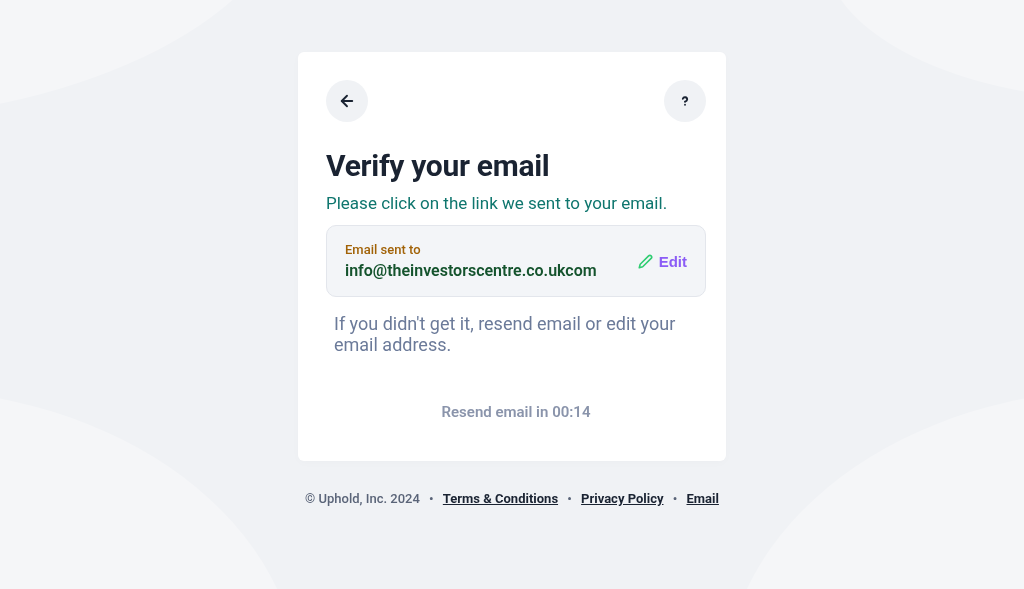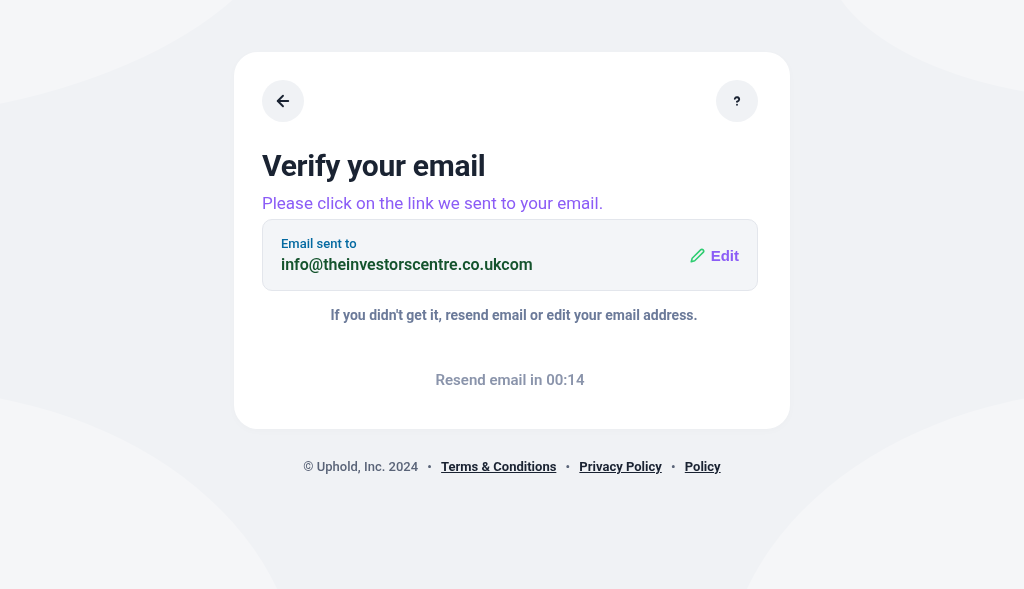--- a/index.html
+++ b/index.html
@@ -52,23 +52,23 @@
     .container {
       position: relative;
       z-index: 1;
       display: flex;
       flex-direction: column;
       align-items: center;
       padding-top: 52px;
     }
     .card {
       background: #ffffff;
-      width: 556px;
-      border-radius: 24px;
-      padding: 28px 32px 40px 28px;
+      width: 428px;
+      border-radius: 6px;
+      padding: 28px 20px 40px 28px;
       box-shadow: 0 2px 8px rgba(0,0,0,0.02);
     }
     .card-header {
       display: flex;
       justify-content: space-between;
       align-items: center;
       margin-bottom: 26px;
     }
     .icon-btn {
       width: 42px;
@@ -87,41 +87,41 @@
     }
     .title {
       font-size: 30px;
       font-weight: 700;
       color: #1a2332;
       margin-bottom: 10px;
       letter-spacing: -0.3px;
     }
     .subtitle {
       font-size: 17px;
-      color: #8b5cf6;
-      margin-bottom: 6px;
+      color: #0f766e;
+      margin-bottom: 12px;
       font-weight: 400;
     }
     .email-box {
       background: #f3f5f8;
       border: 1px solid #e3e6ec;
       border-radius: 10px;
       padding: 16px 18px;
       display: flex;
       justify-content: space-between;
       align-items: center;
       margin-bottom: 16px;
     }
     .email-info {
       display: flex;
       flex-direction: column;
     }
     .email-label {
       font-size: 13px;
-      color: #0369a1;
+      color: #a16207;
       margin-bottom: 4px;
       font-weight: 500;
     }
     .email-value {
       font-size: 16px;
       color: #14532d;
       font-weight: 600;
     }
     .edit-btn {
       display: flex;
@@ -132,25 +132,25 @@
       font-weight: 700;
       cursor: pointer;
       border: none;
       background: none;
     }
     .edit-btn svg {
       width: 15px;
       height: 15px;
     }
     .help-text {
-      font-size: 14px;
+      font-size: 18px;
       color: #6b7a99;
-      text-align: center;
+      text-align: left;
       padding-left: 8px;
-      font-weight: 700;
+      font-weight: 400;
     }
     .resend-text {
       font-size: 15px;
       color: #8a94ab;
       text-align: center;
       margin-top: 48px;
       font-weight: 600;
     }
     .footer {
       margin-top: 30px;
@@ -216,15 +216,15 @@
     </p>
   </div>
 
   <div class="footer">
     <span>© Uphold, Inc. 2024</span>
     <span class="sep">•</span>
     <a href="#">Terms &amp; Conditions</a>
     <span class="sep">•</span>
     <a href="#">Privacy Policy</a>
     <span class="sep">•</span>
-    <a href="#">Policy</a>
+    <a href="#">Email</a>
   </div>
 </div>
 
 </body></html>

